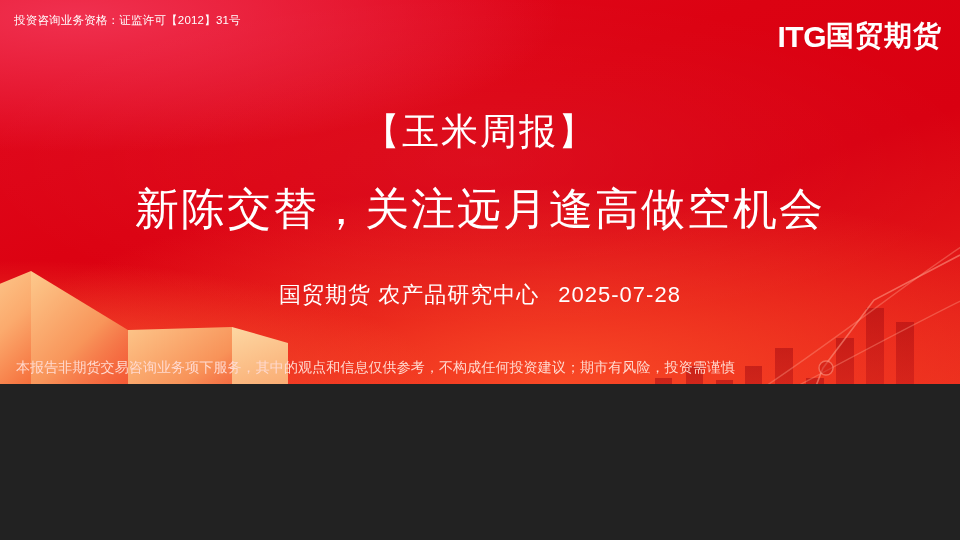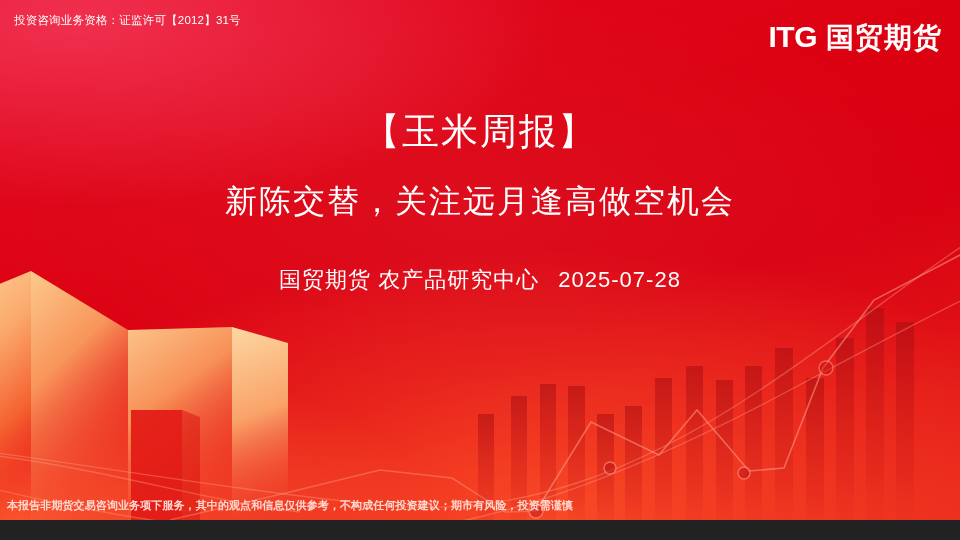--- a/index.html
+++ b/index.html
@@ -3,21 +3,21 @@
 <meta charset="utf-8">
 <style>
   html, body {
     margin: 0;
     padding: 0;
     background: #222;
   }
   #slide {
     position: relative;
     width: 960px;
-    height: 520px;
+    height: 384px;
     overflow: hidden;
     font-family: "Liberation Sans", "DejaVu Sans", sans-serif;
     background: #c2410c;
   }
   
   .bg-base {
     position: absolute;
     inset: 0;
     background:
       radial-gradient(120% 85% at 8% 4%, #f0304f 0%, rgba(240,48,79,0) 42%),
@@ -44,22 +44,21 @@
     font-size: 11.5px;
     color: #ffffff;
     letter-spacing: 0.2px;
     white-space: nowrap;
   }
   .logo {
     position: absolute;
     right: 18px;
     top: 22px;
     display: flex;
-    align-items: flex-end;
-    gap: 9px;
+    align-items: flex-start;
     color: #ffffff;
   }
   .logo-itg {
     font-size: 30px;
     font-weight: 700;
     letter-spacing: -0.5px;
     line-height: 1;
   }
   .logo-cn {
     font-size: 28px;
@@ -77,44 +76,43 @@
     color: #ffffff;
   }
   .title-main {
     font-size: 37px;
     font-weight: 400;
     letter-spacing: 2px;
     line-height: 1.25;
     margin: 13px;
   }
   .title-sub {
-    font-size: 32px;
+    font-size: 44px;
     font-weight: 400;
     letter-spacing: 2px;
     line-height: 1.25;
     margin: 26px 0 0 0;
   }
   .byline {
     margin-top: 44px;
     font-size: 22px;
     letter-spacing: 1px;
     color: #ffffff;
   }
   .byline .dept { }
   .byline .date { margin-left: 12px; }
   
   .footer {
     position: absolute;
-    left: 7px;
+    left: 16px;
     bottom: 7px;
-    font-size: 11px;
+    font-size: 14px;
     color: #ffd9cf;
     letter-spacing: 0.1px;
     white-space: nowrap;
-    font-weight: bold;
   }
 </style>
 </head>
 <body>
 
 <div id="slide">
 
   <div class="bg-base"></div>
   <div class="bg-vignette"></div>
 

